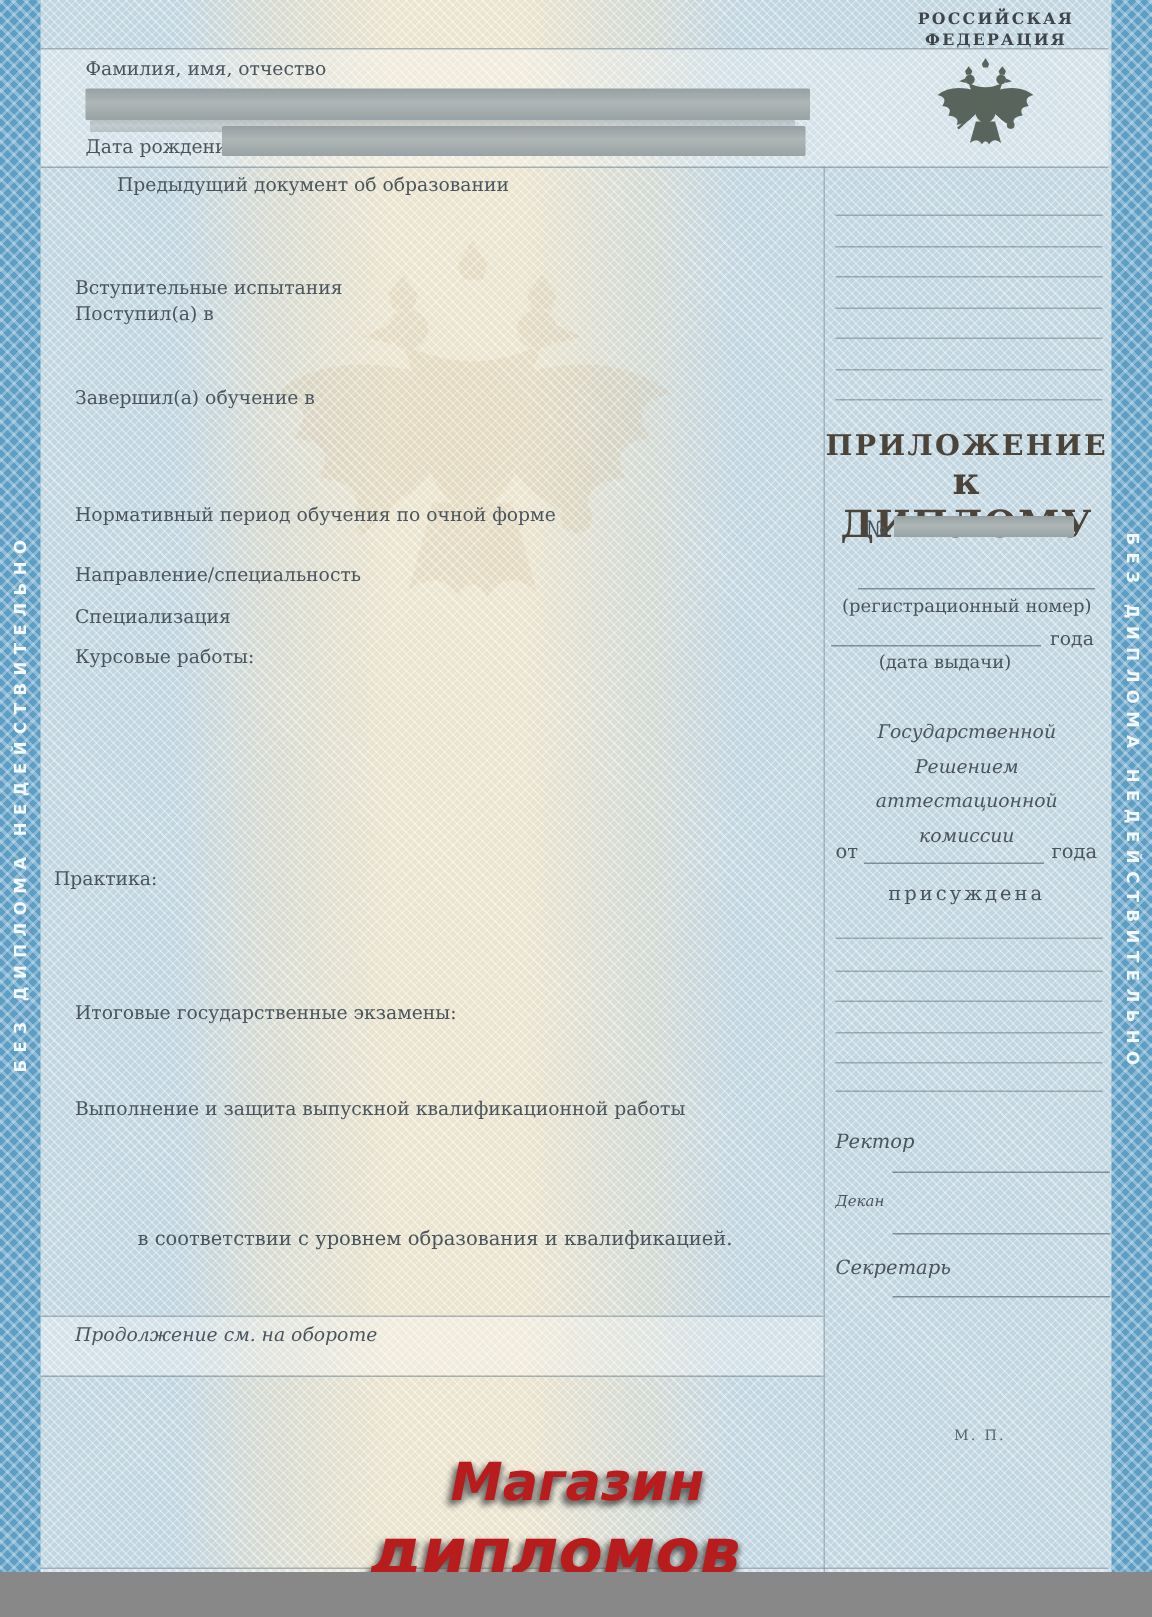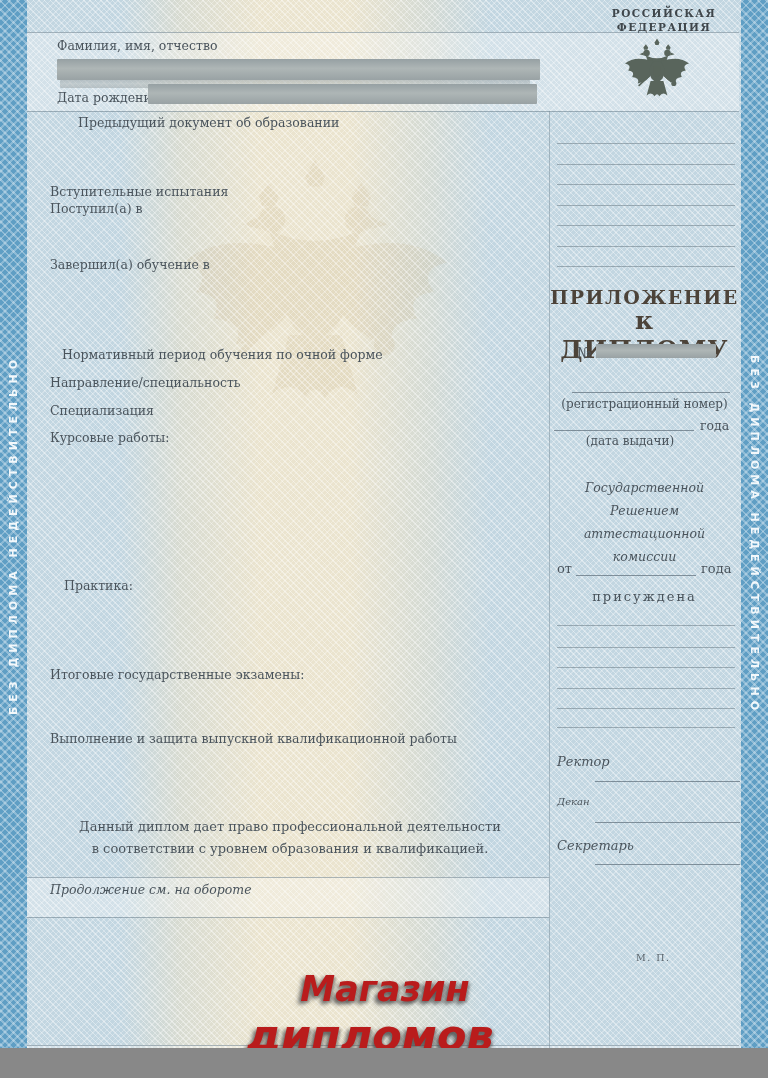--- a/index.html
+++ b/index.html
@@ -141,30 +141,29 @@
   <div class="lbl" style="left:57px;top:38px;">Фамилия, имя, отчество</div>
   <div class="redact" style="left:57px;top:59px;width:483px;height:21px;"></div>
   <div class="redact faint" style="left:60px;top:80px;width:470px;height:8px;"></div>
   <div class="lbl" style="left:57px;top:90px;">Дата рождения</div>
   <div class="redact" style="left:148px;top:84px;width:389px;height:20px;"></div>
 
   <div class="lbl" style="left:50px;top:115px;margin-left:28px;">Предыдущий документ об образовании</div>
   <div class="lbl" style="left:50px;top:184px;">Вступительные испытания</div>
   <div class="lbl" style="left:50px;top:201px;">Поступил(а) в</div>
   <div class="lbl" style="left:50px;top:257px;">Завершил(а) обучение в</div>
-  <div class="lbl" style="left:50px;top:347px;margin-left:12px;">Нормативный период обучения по очной форме</div>
+  <div class="lbl" style="left:50px;top:335px;">Нормативный период обучения по очной форме</div>
   <div class="lbl" style="left:50px;top:375px;">Направление/специальность</div>
   <div class="lbl" style="left:50px;top:403px;">Специализация</div>
   <div class="lbl" style="left:50px;top:430px;">Курсовые работы:</div>
-  <div class="lbl" style="left:64px;top:578px;">Практика:</div>
+  <div class="lbl" style="left:36px;top:578px;">Практика:</div>
   <div class="lbl" style="left:50px;top:667px;">Итоговые государственные экзамены:</div>
   <div class="lbl" style="left:50px;top:731px;">Выполнение и защита выпускной квалификационной работы</div>
 
   <div style="position:absolute;left:40px;top:816px;width:500px;text-align:center;font-size:13px;line-height:22px;color:#4a545c;">
-    <div>Данный диплом дает право профессиональной деятельности</div>
     <div>в соответствии с уровнем образования и квалификацией.</div>
   </div>
 
   <div class="lbl it" style="left:50px;top:882px;">Продолжение см. на обороте</div>
   <div class="lbl it" style="left:45px;top:1051px;font-size:12px;">Документ содержит количество листов:</div>
 
   <div class="ruled" style="left:557px;top:143px;width:178px;"></div>
   <div class="ruled" style="left:557px;top:164px;width:178px;"></div>
   <div class="ruled" style="left:557px;top:184px;width:178px;"></div>
   <div class="ruled" style="left:557px;top:205px;width:178px;"></div>

